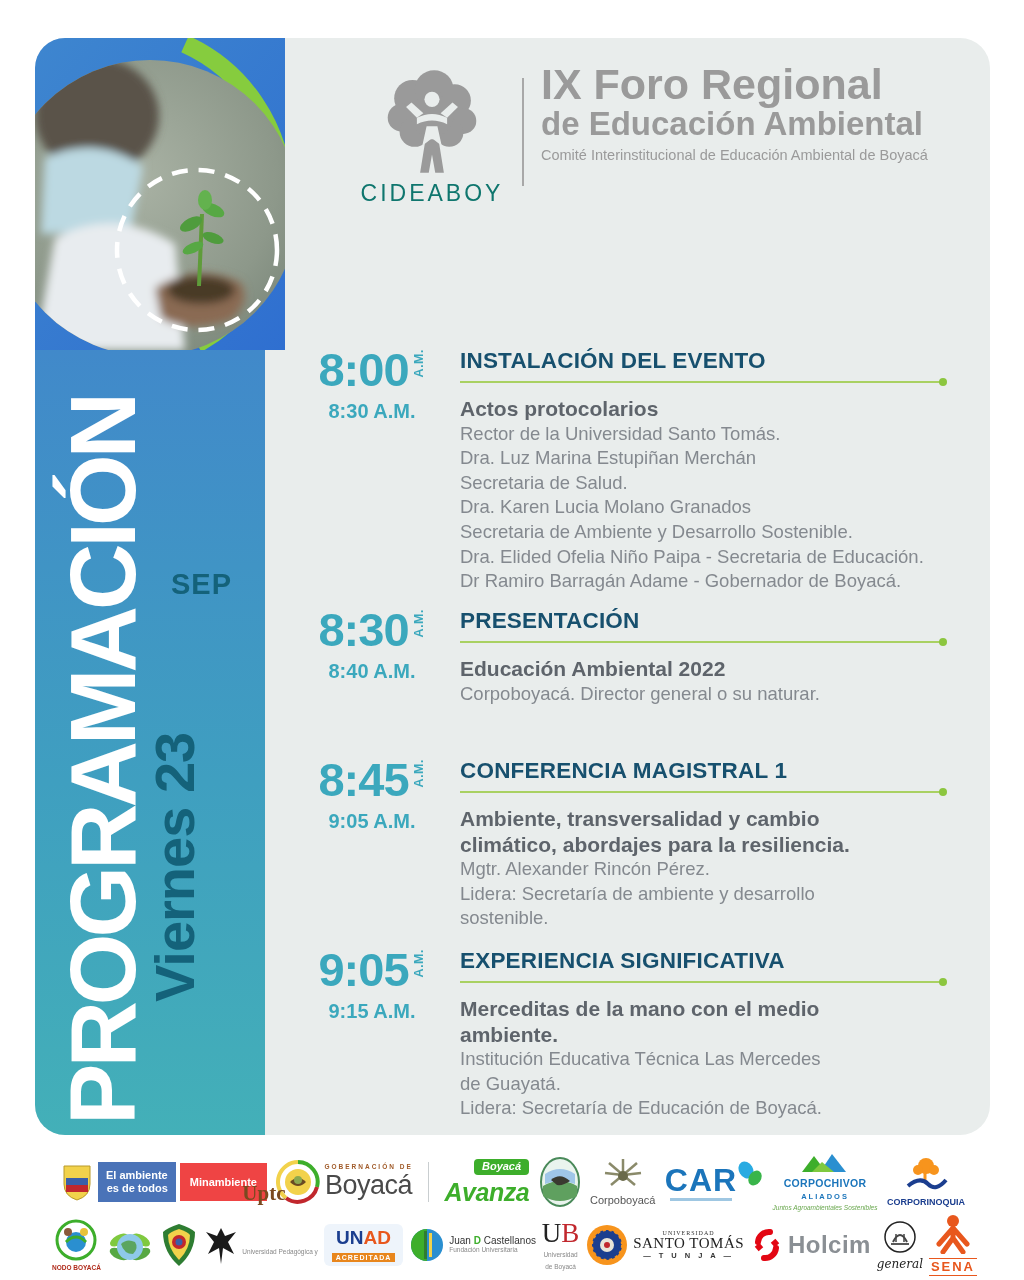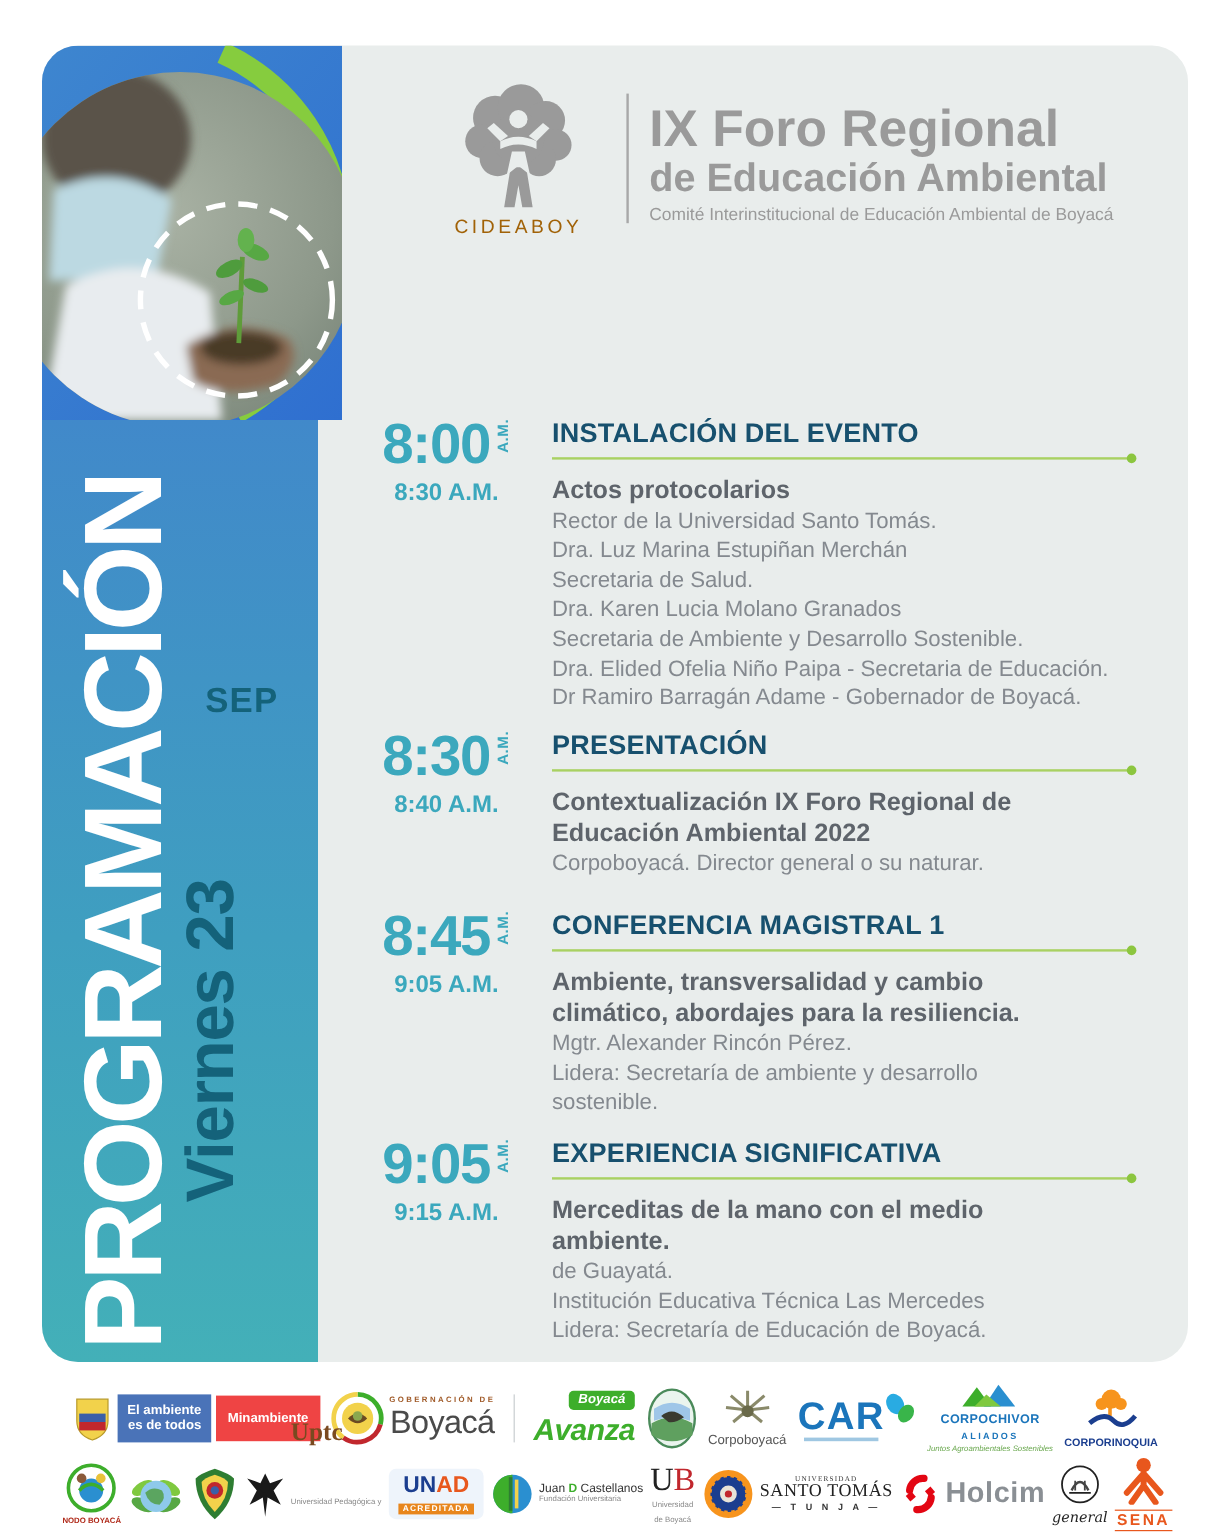--- a/index.html
+++ b/index.html
@@ -25,24 +25,24 @@
                 text-align:center; line-height:112px; white-space:nowrap; }
   .date-day { position:absolute; left:108px; top:652px; width:404px; height:64px;
               transform:rotate(-90deg); transform-origin:0 0;
               font-size:56px; font-weight:bold; color:#14627a; text-align:left;
               line-height:64px; white-space:nowrap; letter-spacing:-1px; }
   .date-month { position:absolute; left:136px; top:218px; font-size:29px; font-weight:bold;
                 color:#14627a; letter-spacing:1px; }
 
   
   .cideaboy { position:absolute; left:322px; top:32px; width:150px; text-align:center; }
-  .cideaboy-label { font-size:16px; color:#a16207; letter-spacing:3px; margin-top:2px; font-weight:500; }
+  .cideaboy-label { font-size:23px; color:#0f766e; letter-spacing:3px; margin-top:2px; font-weight:500; }
   .hdr-divider { position:absolute; left:487px; top:40px; width:2px; height:108px; background:#a8a8a8; }
   .hdr-titles { position:absolute; left:506px; top:24px; width:440px; }
-  .hdr-t1 { font-size:43px; font-weight:bold; color:#9a9a9a; line-height:1.05;margin-top:24px; }
+  .hdr-t1 { font-size:43px; font-weight:bold; color:#9a9a9a; line-height:1.05; }
   .hdr-t2 { font-size:33px; font-weight:bold; color:#9a9a9a; line-height:1.05; }
   .hdr-sub { font-size:14.5px; color:#9a9a9a; margin-top:5px; }
   .theme { position:absolute; left:250px; top:178px; width:700px; text-align:center; }
   .theme-1 { font-size:33px; font-weight:bold; color:#1b5b79; letter-spacing:-0.5px; }
   .theme-2 { font-size:42px; font-weight:bold; font-style:italic; color:#56b52f;
              font-family:"DejaVu Serif", serif; line-height:1.0; margin-top:2px; }
 
   
   .slot { position:absolute; left:263px; width:650px; display:flex; }
   .time-col { width:148px; flex:none; text-align:center; }
@@ -162,21 +162,20 @@
     <div class="time-col">
       <span class="time-big">
         <span class="time-start">8:30</span>
         <span class="time-mer">A.M.</span>
       </span>
       <div class="time-end">8:40 A.M.</div>
     </div>
     <div class="slot-body">
       <div class="slot-h">PRESENTACIÓN</div>
       <div class="slot-rule"></div>
-      <div class="slot-sub">Contextualización IX Foro Regional de</div>
       <div class="slot-sub">Educación Ambiental 2022</div>
       <div class="slot-line">Corpoboyacá. Director general o su naturar.</div>
     </div>
   </div>
 
   <div class="slot" style="top:720px;">
     <div class="time-col">
       <span class="time-big">
         <span class="time-start">8:45</span>
         <span class="time-mer">A.M.</span>
@@ -200,22 +199,22 @@
         <span class="time-start">9:05</span>
         <span class="time-mer">A.M.</span>
       </span>
       <div class="time-end">9:15 A.M.</div>
     </div>
     <div class="slot-body">
       <div class="slot-h">EXPERIENCIA SIGNIFICATIVA</div>
       <div class="slot-rule"></div>
       <div class="slot-sub">Merceditas de la mano con el medio</div>
       <div class="slot-sub">ambiente.</div>
+      <div class="slot-line">Institución Educativa Técnica Las Mercedes</div>
       <div class="slot-line">de Guayatá.</div>
-      <div class="slot-line">Institución Educativa Técnica Las Mercedes</div>
       <div class="slot-line">Lidera: Secretaría de Educación de Boyacá.</div>
     </div>
   </div>
 
   <div class="sidebar">
     <div class="prog-title">PROGRAMACIÓN</div>
     <div class="date-day">Viernes 23</div>
     <div class="date-month">SEP</div>
   </div>
 

